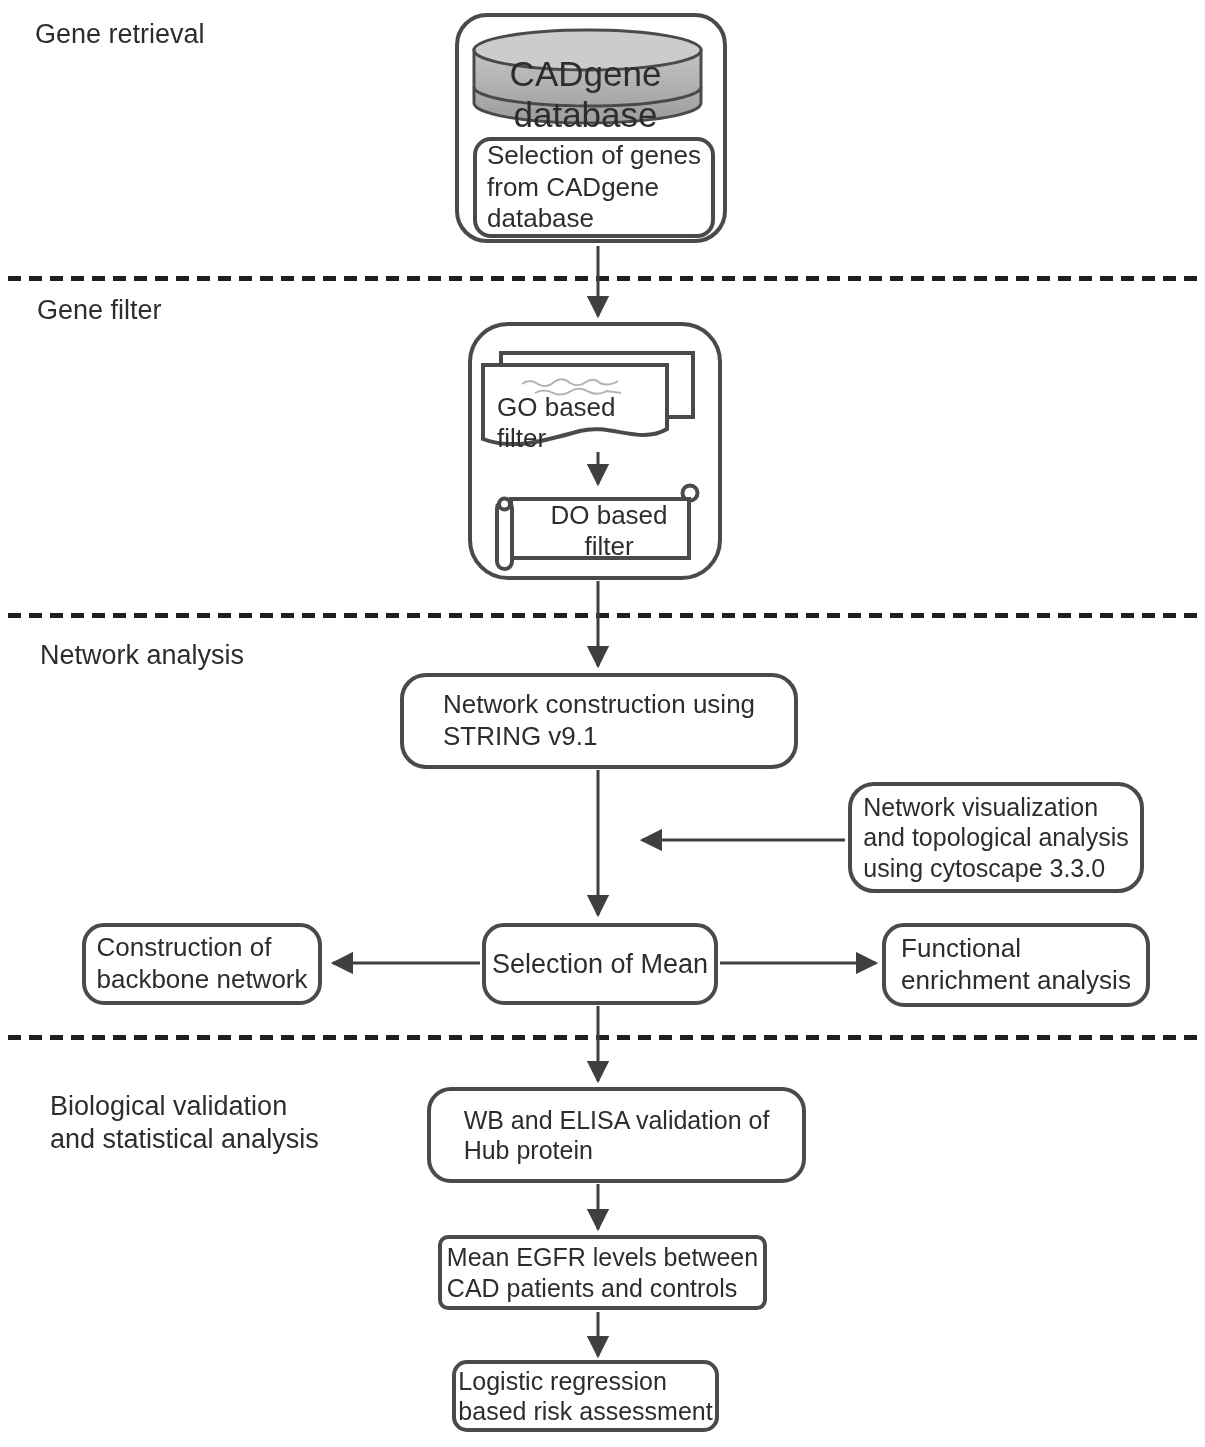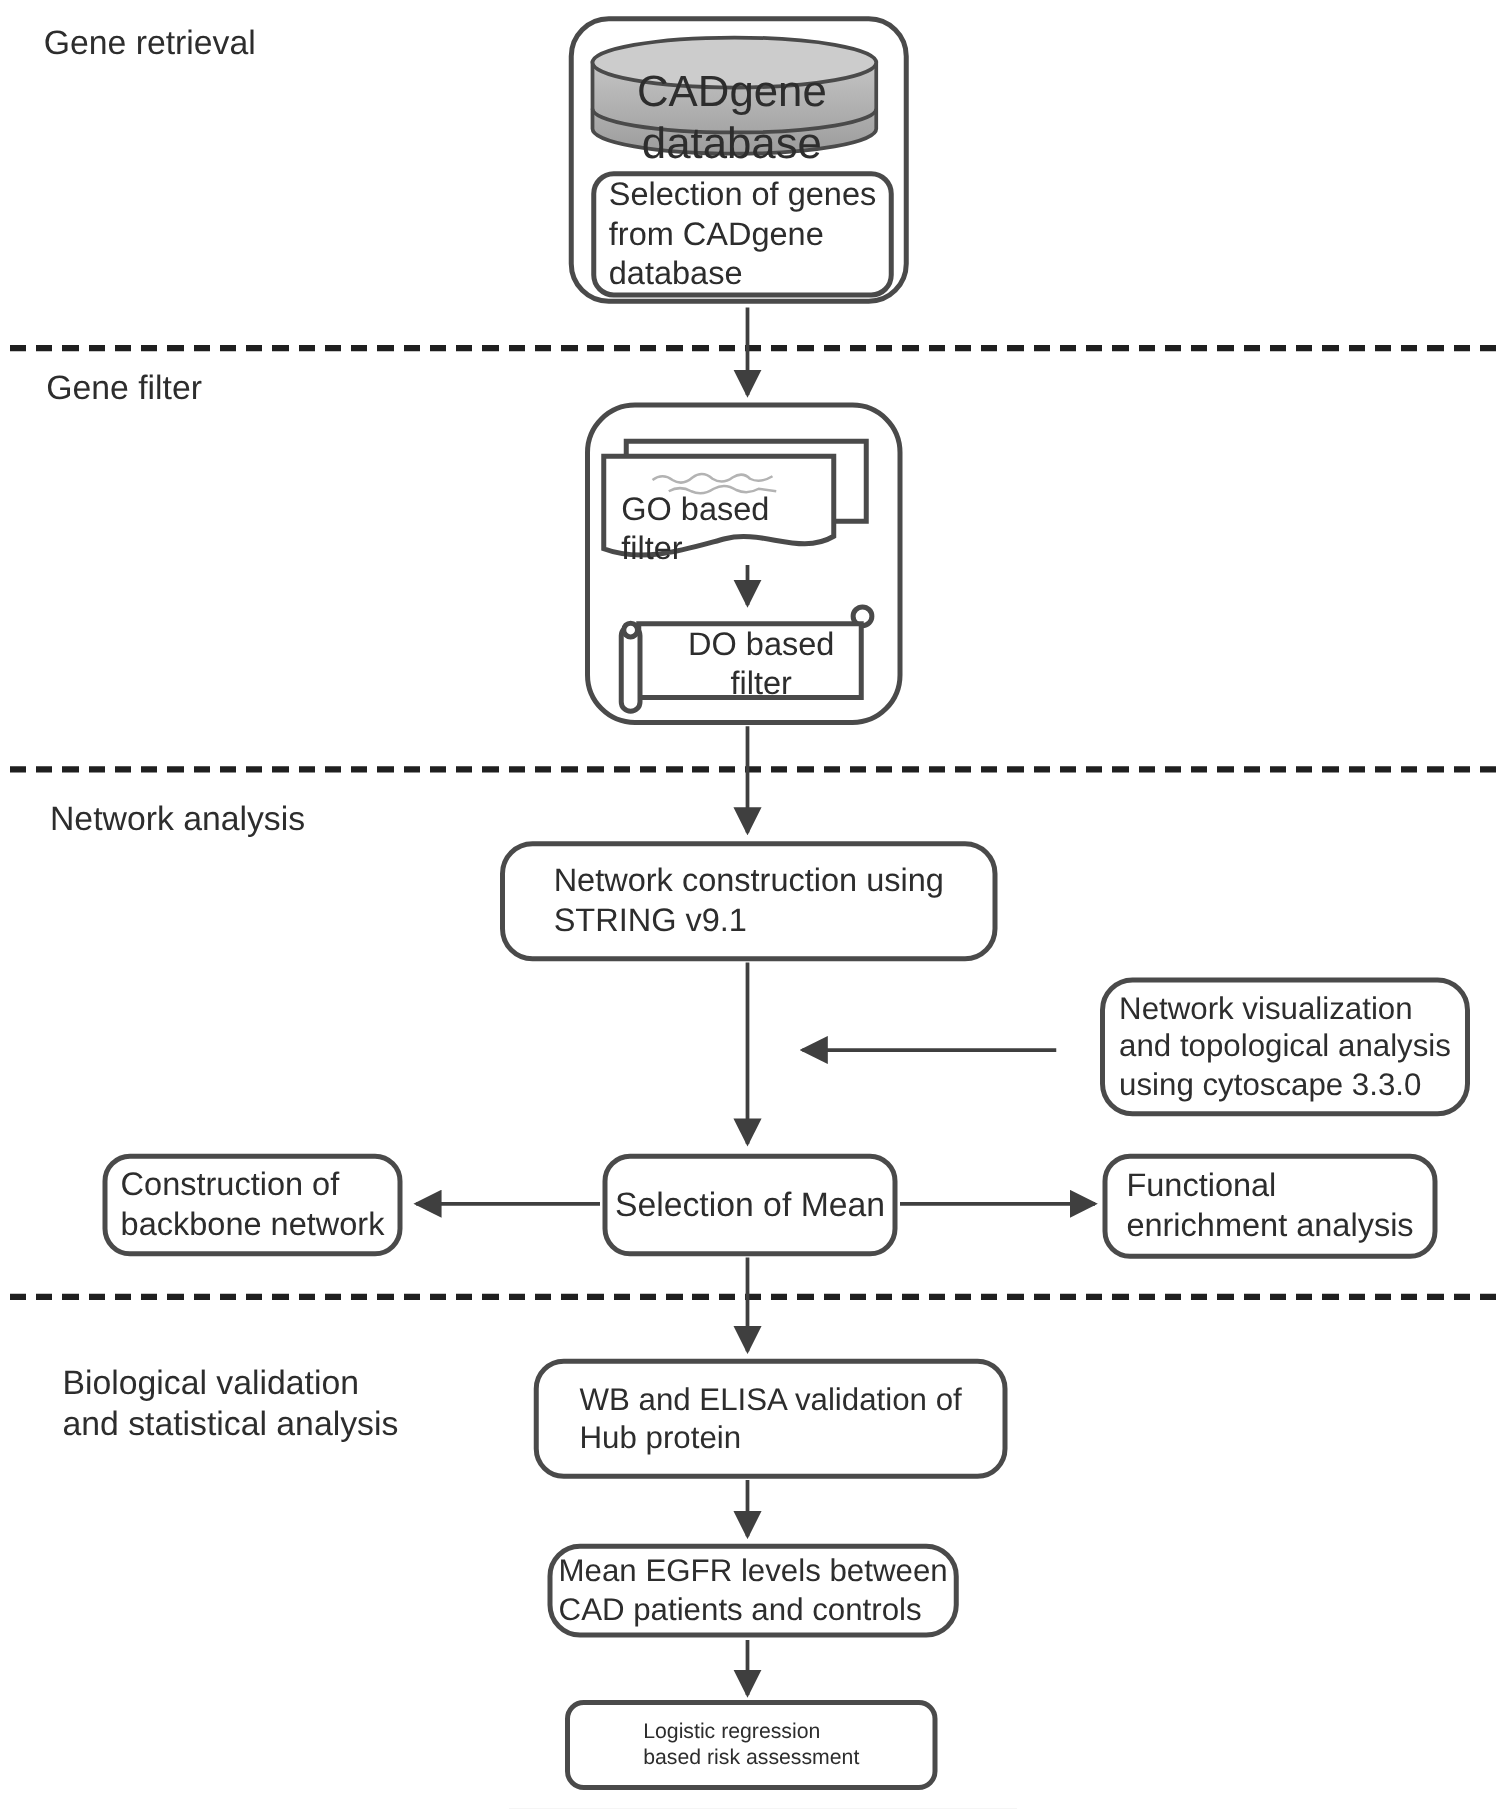--- a/index.html
+++ b/index.html
@@ -114,34 +114,34 @@
     <rect class="outline" x="21" y="17" width="178" height="59"></rect>
     <rect class="outline" x="7" y="19" width="15" height="68" rx="7.5"></rect>
     <circle class="outline" cx="14.5" cy="22" r="5.5" stroke-width="3"></circle>
   </svg>
   <div class="shape-label" style="left:525px;top:500px;width:168px;text-align:center">DO based
 filter</div>
 
   <div class="box" style="left:400px;top:673px;width:398px;height:96px;border-radius:26px">Network construction using
 STRING v9.1</div>
 
-  <div class="box" style="left:880px;top:782px;width:296px;height:111px;border-radius:26px;font-size:25px">Network visualization
+  <div class="box" style="left:848px;top:782px;width:296px;height:111px;border-radius:26px;font-size:25px">Network visualization
 and topological analysis
 using cytoscape 3.3.0</div>
 
   <div class="box" style="left:82px;top:923px;width:240px;height:82px;border-radius:22px">Construction of
 backbone network</div>
 
   <div class="box" style="left:482px;top:923px;width:236px;height:82px;border-radius:22px;font-size:27px">Selection of Mean</div>
 
   <div class="box" style="left:882px;top:923px;width:268px;height:84px;border-radius:22px">Functional
 enrichment analysis</div>
 
   <div class="box" style="left:427px;top:1087px;width:379px;height:96px;border-radius:24px;font-size:25px">WB and ELISA validation of
 Hub protein</div>
 
-  <div class="box" style="left:438px;top:1235px;width:329px;height:75px;border-radius:26px;font-size:25px">Mean EGFR levels between
+  <div class="box" style="left:438px;top:1235px;width:329px;height:75px;border-radius:10px;font-size:25px">Mean EGFR levels between
 CAD patients and controls</div>
 
-  <div class="box" style="left:452px;top:1360px;width:298px;height:72px;border-radius:15px;font-size:17px">Logistic regression
+  <div class="box" style="left:452px;top:1360px;width:267px;height:72px;border-radius:15px;font-size:25px">Logistic regression
 based risk assessment</div>
 
 </div>
 
 </body></html>

